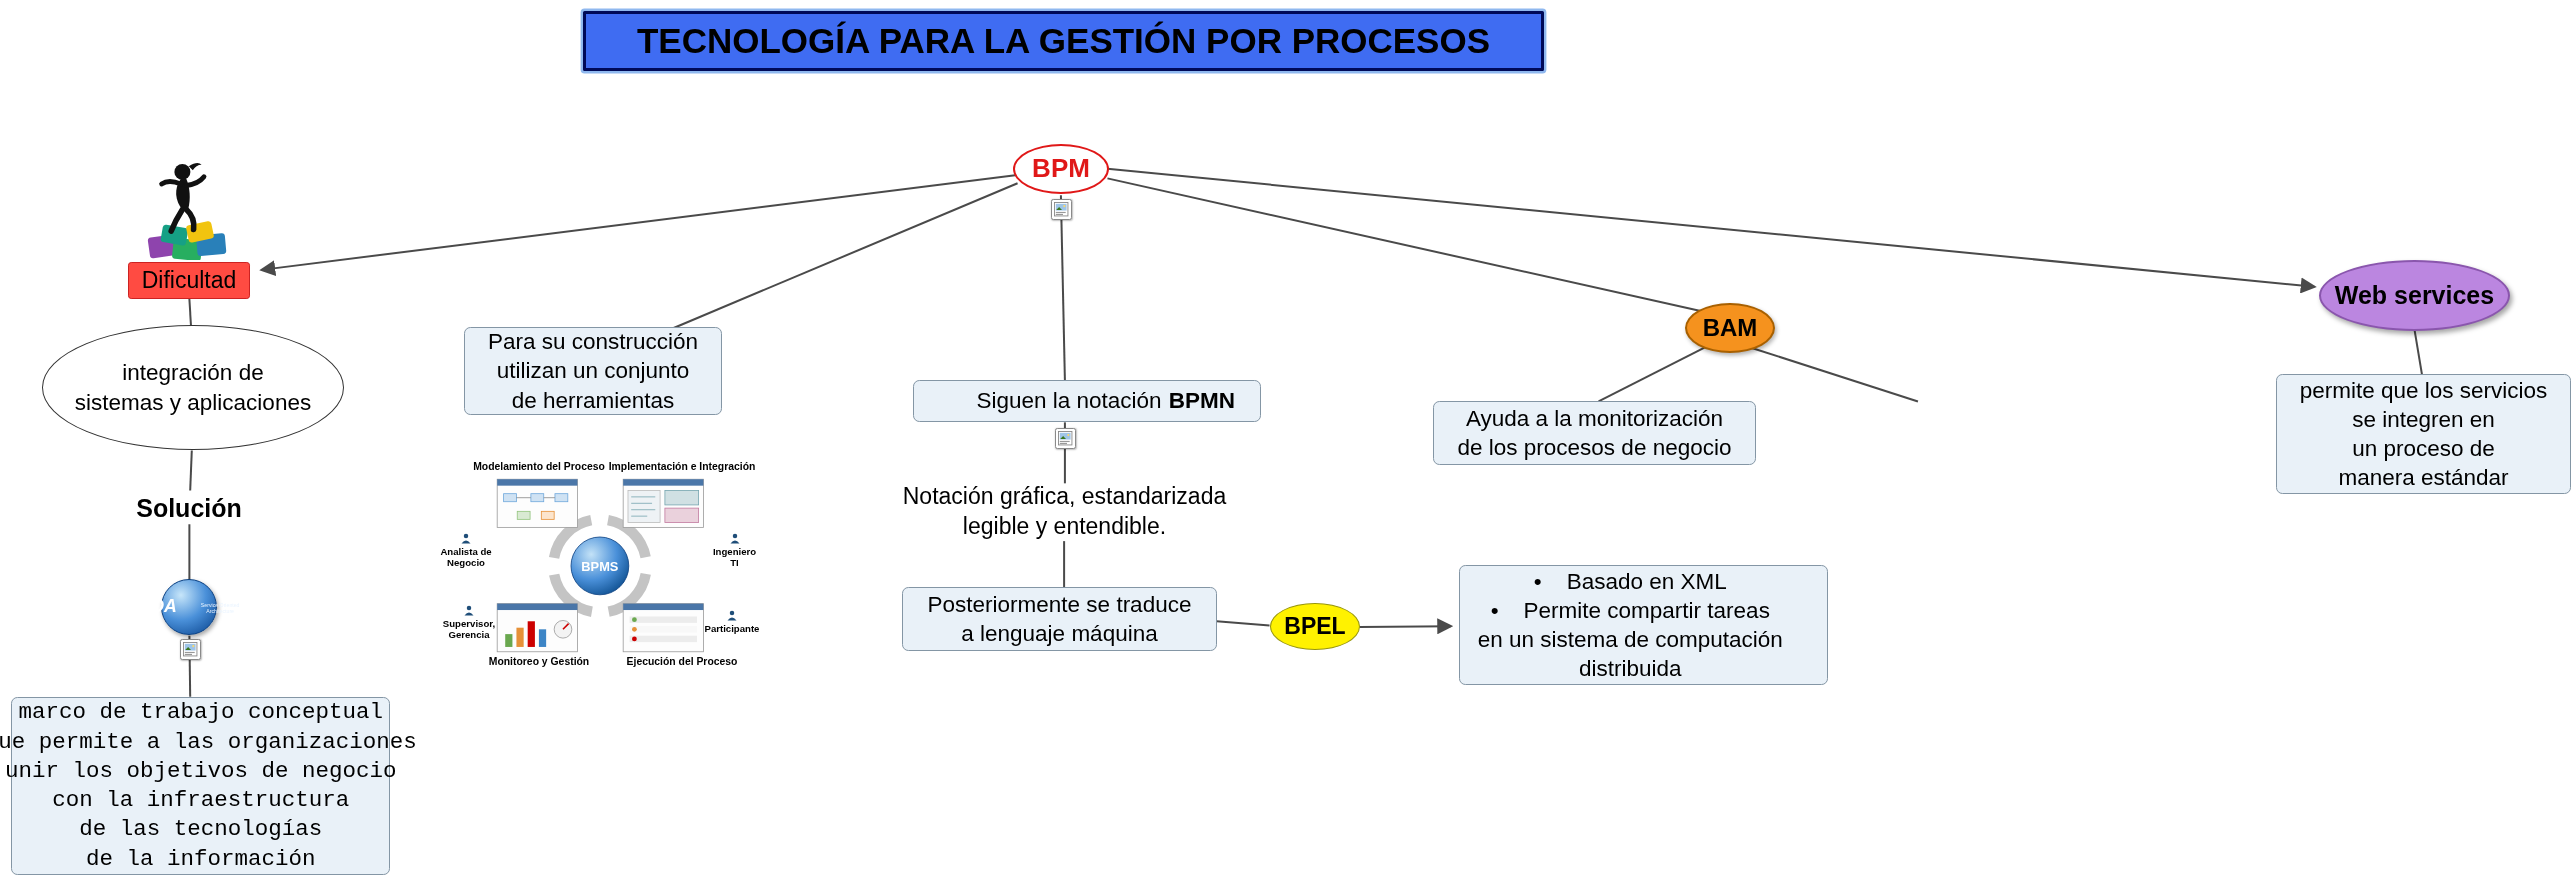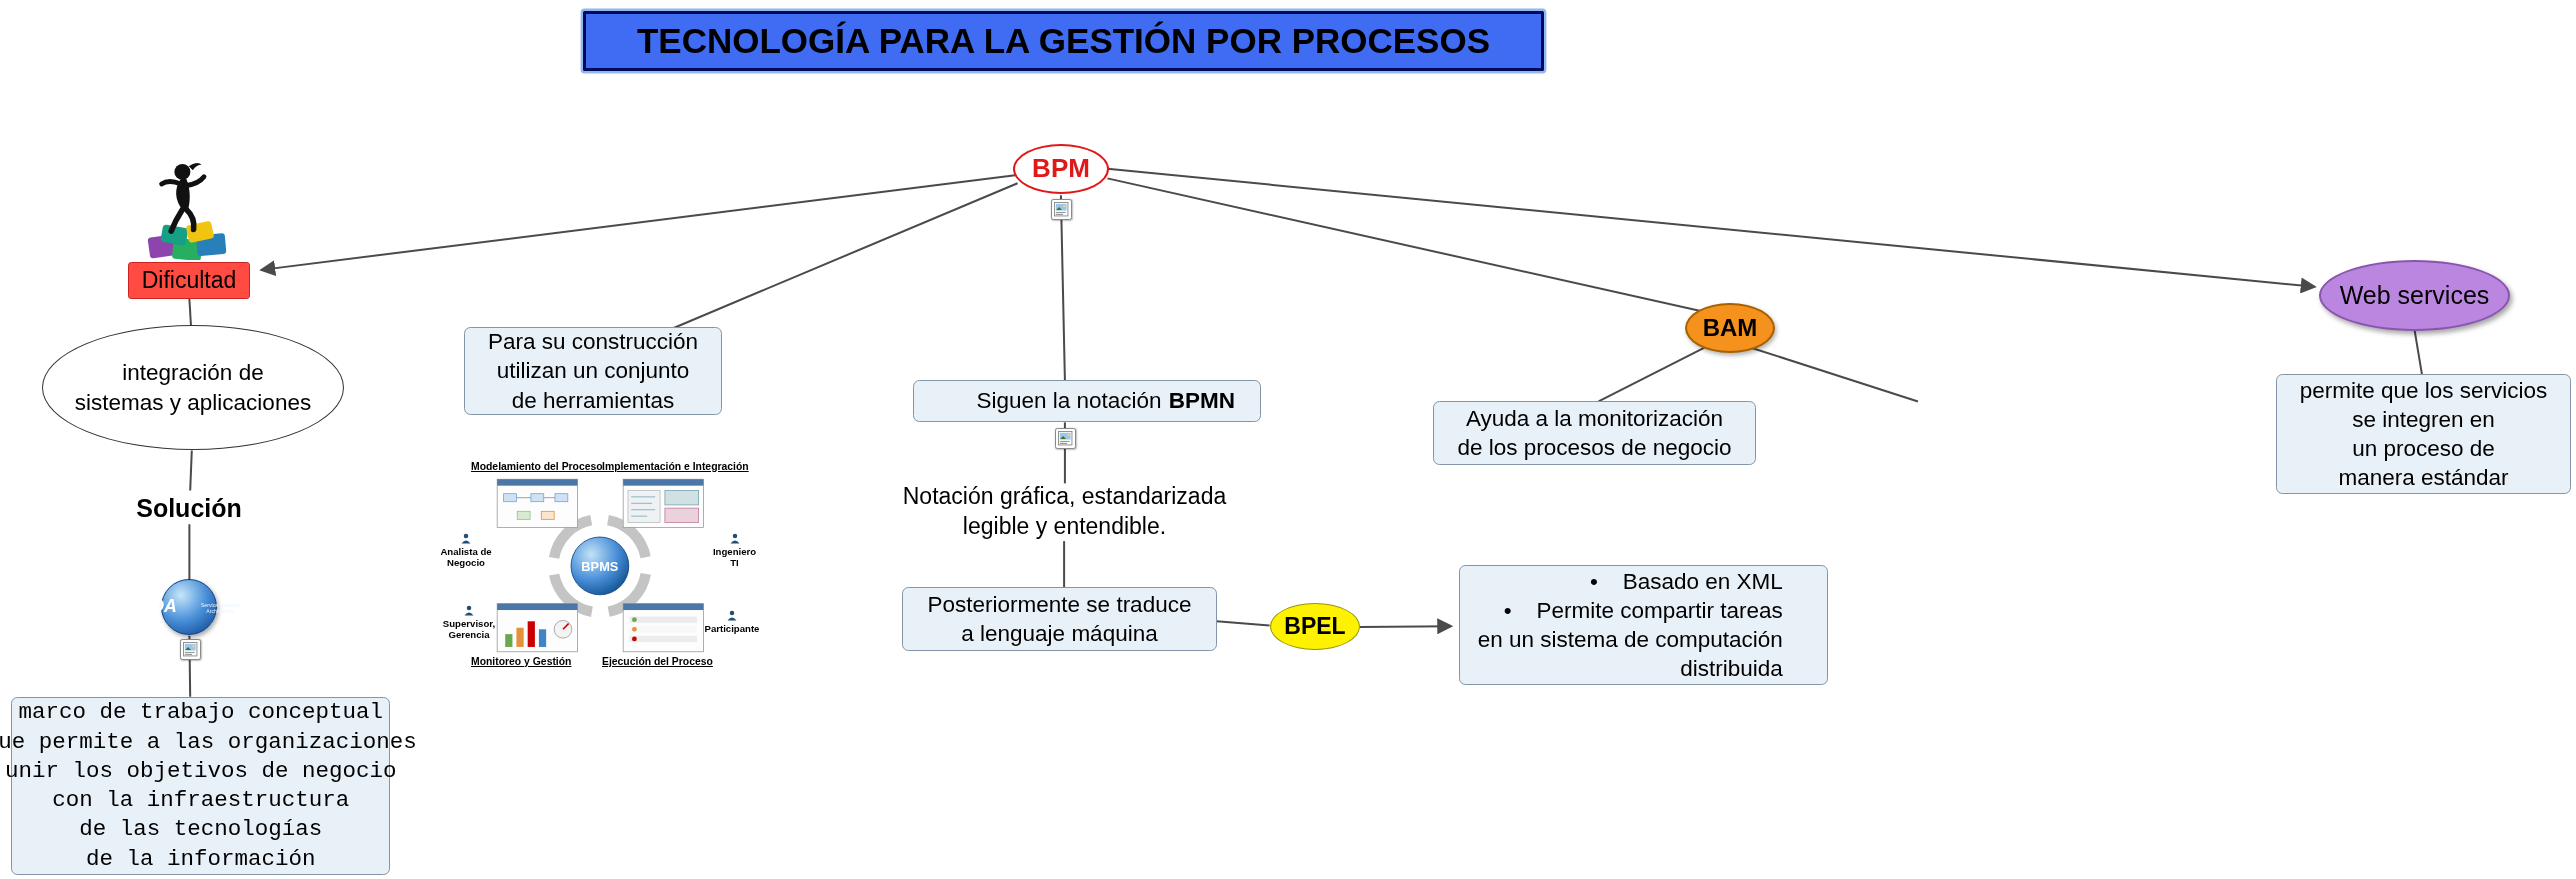--- a/index.html
+++ b/index.html
@@ -17,40 +17,40 @@
 
   .title-node { font-size:35px; font-weight:bold; border:3.2px solid #000a58; border-radius:1.6px;
                 box-shadow:0 0 0 2.4px #8fb8ef; color:#000; white-space:pre; }
 
   .bpm-node { background:#ffffff; border:2.4px solid #e01818; font-weight:bold; font-size:26px; }
   .dificultad-node { border:1.6px solid #c22; font-size:23px; border-radius:3.2px; }
   .oval-plain { background:#ffffff; border:1.6px solid #333; font-size:22.5px; white-space:pre; }
   .solucion-node { font-size:25px; font-weight:bold; background:transparent; border:none; }
   .bam-node { border:2.4px solid #a86000; font-weight:bold; font-size:24px; box-shadow:1.6px 2.4px 4px rgba(0,0,0,0.3); }
   .bpel-node { border:1.6px solid #97950e; font-weight:bold; font-size:23px; }
-  .ws-node { border:2.4px solid #8a56ad; font-weight:normal; font-size:25px; box-shadow:2.4px 3.2px 5.6px rgba(0,0,0,0.35); }
-  .left-align { justify-content:flex-start; text-align:right; padding-left:17.7px; }
+  .ws-node { border:2.4px solid #8a56ad; font-weight:bold; font-size:25px; box-shadow:2.4px 3.2px 5.6px rgba(0,0,0,0.35); }
+  .left-align { justify-content:flex-start; text-align:center; padding-left:17.7px; }
 
   .soa-ball { border-radius:50%; z-index:2; position:absolute;
               background:radial-gradient(circle at 35% 28%, #c7e6fa 0%, #4a90d9 48%, #0b4690 95%);
               display:flex; flex-direction:row; align-items:center; justify-content:center;
               box-shadow:1.6px 2.4px 4px rgba(0,0,0,0.35); border:0.8px solid #0a3f80;gap:24px; }
   .soa-ball .soa-label { color:#fff; font-weight:bold; font-style:italic; font-size:17.7px; line-height:1; }
   .soa-ball .soa-caption { color:#eaf4ff; font-size:5.2px; line-height:1.2; white-space:pre; text-align:center; margin-top:1.6px; }
 
   .resource-icon { position:absolute; z-index:3; width:21px; height:21px; background:#ffffff;
                    border:0.8px solid #8a8a8a; border-radius:2.4px; display:flex; align-items:center;
                    justify-content:center; box-shadow:0.8px 0.8px 1.6px rgba(0,0,0,0.25); }
 
   .clipart { position:absolute; z-index:2; }
 
   .bpms-graphic { position:absolute; z-index:2; }
   .bpms-graphic svg.bg { position:absolute; left:0; top:0; }
-  .bpms-label { position:absolute; font-size:10.4px; font-weight:bold; text-align:left;
-                line-height:1.15; white-space:pre; z-index:2;text-decoration:underline; }
+  .bpms-label { position:absolute; font-size:10.4px; font-weight:bold; text-align:center;
+                line-height:1.15; white-space:pre; z-index:2; }
   .bpms-role { position:absolute; font-size:9.6px; font-weight:bold; text-align:center; line-height:1.15;
                white-space:pre; z-index:2; display:flex; flex-direction:column; align-items:center; gap:0.8px; }
 
   .bold-part { font-weight:bold; }
   .prefix-part { margin-right:7.2px; }
 </style>
 </head>
 <body>
 
 <div class="canvas">

